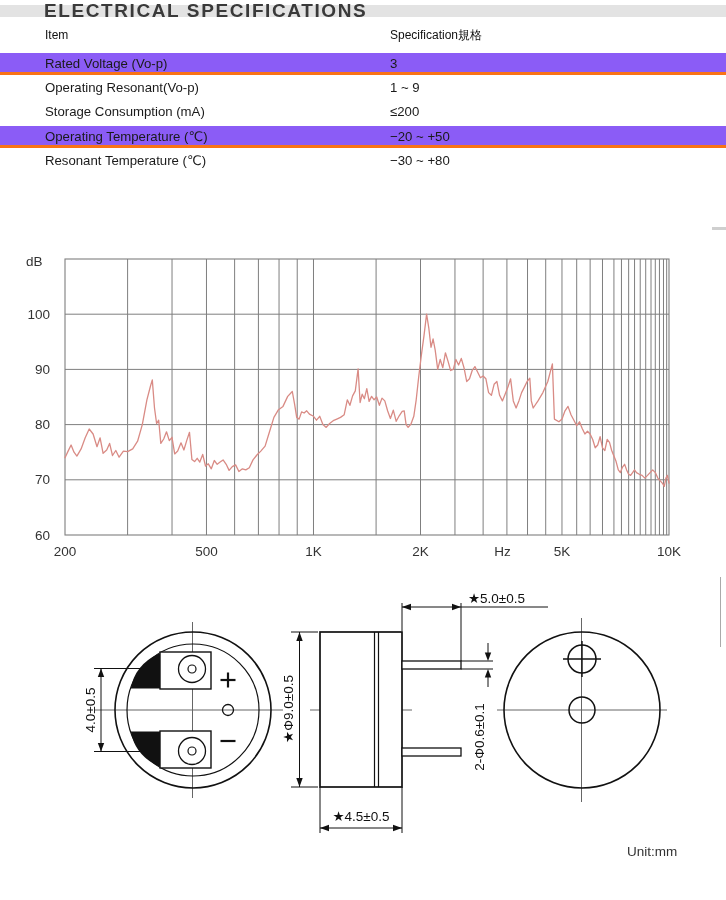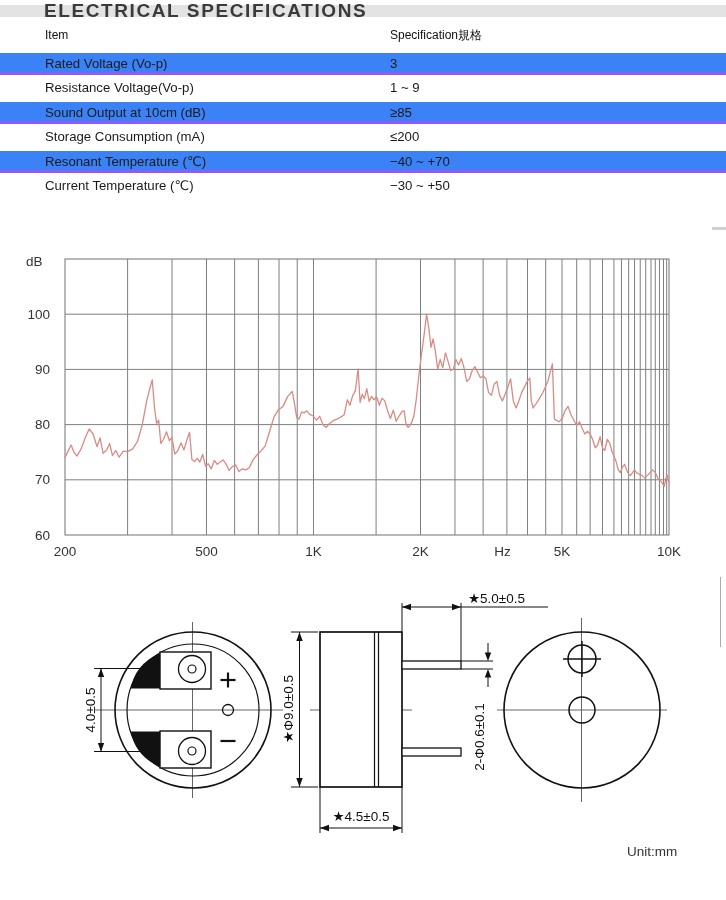--- a/index.html
+++ b/index.html
@@ -6,21 +6,21 @@
   #page{position:relative;width:726px;height:900px;background:#fff;overflow:hidden;
         font-family:"Liberation Sans","DejaVu Sans",sans-serif;color:#1a1a1a;}
   
   #title-band{position:absolute;left:0;top:5px;width:726px;height:12px;background:#e3e3e3;}
   #page-title{position:absolute;left:44px;top:0px;font-size:19px;font-weight:bold;
               letter-spacing:1.6px;color:#3a3a3a;white-space:nowrap;}
   
   #spec-table{position:absolute;left:0;top:19px;width:726px;}
   .hdr-row{position:relative;height:31px;background:#fff;}
   .row{position:relative;width:726px;}
-  .row.gray{height:19px;background:#3b82f6;border-top:3px solid #fff;border-bottom:3px solid #8b5cf6;}
+  .row.gray{height:19px;background:#8b5cf6;border-top:3px solid #fff;border-bottom:3px solid #f97316;}
   .row.white{height:24px;background:#fff;}
   .c1,.c2{position:absolute;top:50%;transform:translateY(-50%);font-size:13.2px;white-space:nowrap;}
   .c1{left:45px;} .c2{left:390px;}
   .hdr-row .c1,.hdr-row .c2{font-size:12px;color:#111;}
   svg text{font-family:"Liberation Sans","DejaVu Sans",sans-serif;}
   #chart-svg{position:absolute;left:0;top:240px;}
   #drawing-svg{position:absolute;left:0;top:575px;}
   .artifact{position:absolute;background:#cfcfcf;}
 </style>
 </head>
@@ -35,38 +35,34 @@
     <div class="hdr-row">
       <span class="c1">Item</span>
       <span class="c2">Specification規格</span>
     </div>
     <div id="rows-holder">
         <div class="row gray">
           <span class="c1">Rated Voltage (Vo-p)</span>
           <span class="c2">3</span>
         </div>
         <div class="row white">
-          <span class="c1">Resistance Voltage(Vo-p)</span>
+          <span class="c1">Operating Resonant(Vo-p)</span>
           <span class="c2">1 ~ 9</span>
-        </div>
-        <div class="row gray">
-          <span class="c1">Sound Output at 10cm (dB)</span>
-          <span class="c2">≥85</span>
         </div>
         <div class="row white">
           <span class="c1">Storage Consumption (mA)</span>
           <span class="c2">≤200</span>
         </div>
         <div class="row gray">
+          <span class="c1">Operating Temperature (℃)</span>
+          <span class="c2">−20 ~ +50</span>
+        </div>
+        <div class="row white">
           <span class="c1">Resonant Temperature (℃)</span>
-          <span class="c2">−40 ~ +70</span>
-        </div>
-        <div class="row white">
-          <span class="c1">Current Temperature (℃)</span>
-          <span class="c2">−30 ~ +50</span>
+          <span class="c2">−30 ~ +80</span>
         </div>
       </div>
   </div>
 
   <svg id="chart-svg" width="726" height="330" viewBox="0 0 726 330">
     <g id="grid-g">
         <line x1="127.60211787034939" x2="127.60211787034939" y1="19" y2="295" stroke="#7f7f7f" stroke-width="1"></line>
         <line x1="172.01902736187697" x2="172.01902736187697" y1="19" y2="295" stroke="#7f7f7f" stroke-width="1"></line>
         <line x1="206.47145895718452" x2="206.47145895718452" y1="19" y2="295" stroke="#7f7f7f" stroke-width="1"></line>
         <line x1="234.62114523222635" x2="234.62114523222635" y1="19" y2="295" stroke="#7f7f7f" stroke-width="1"></line>

